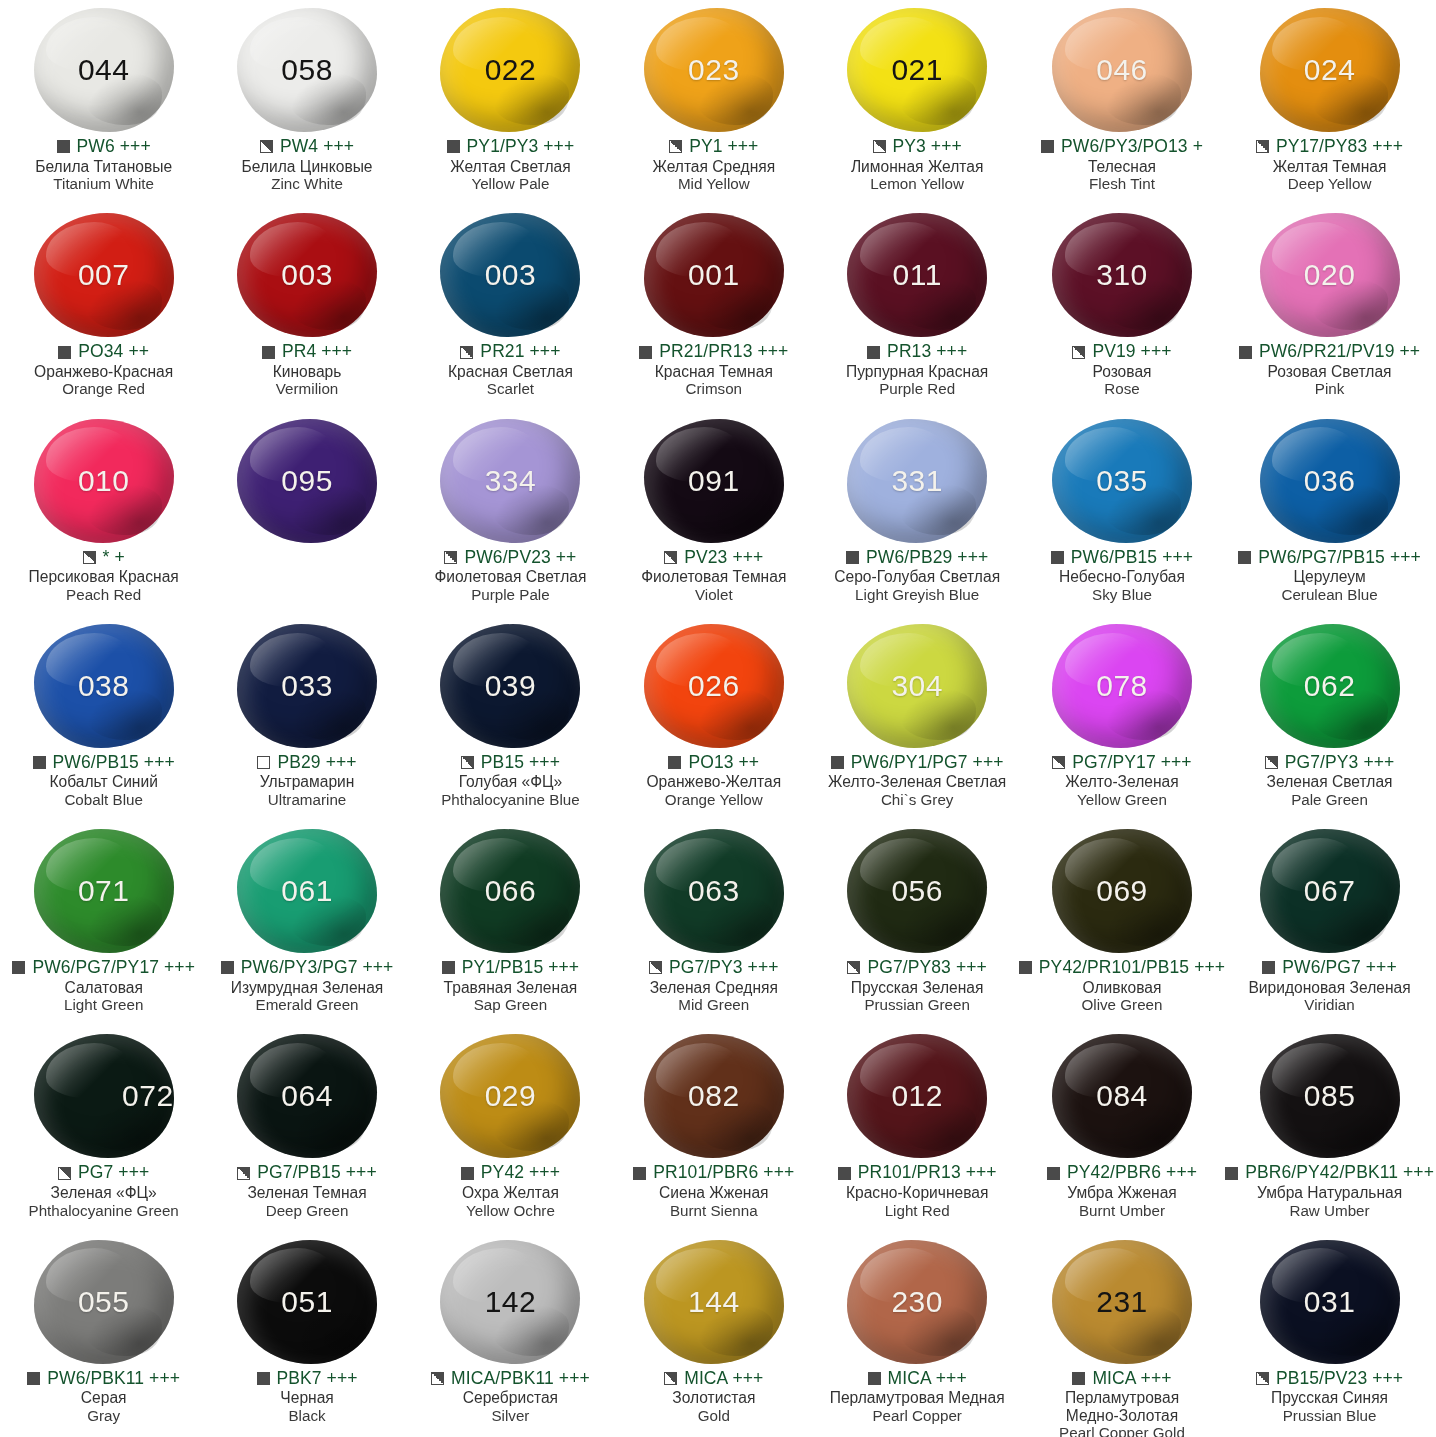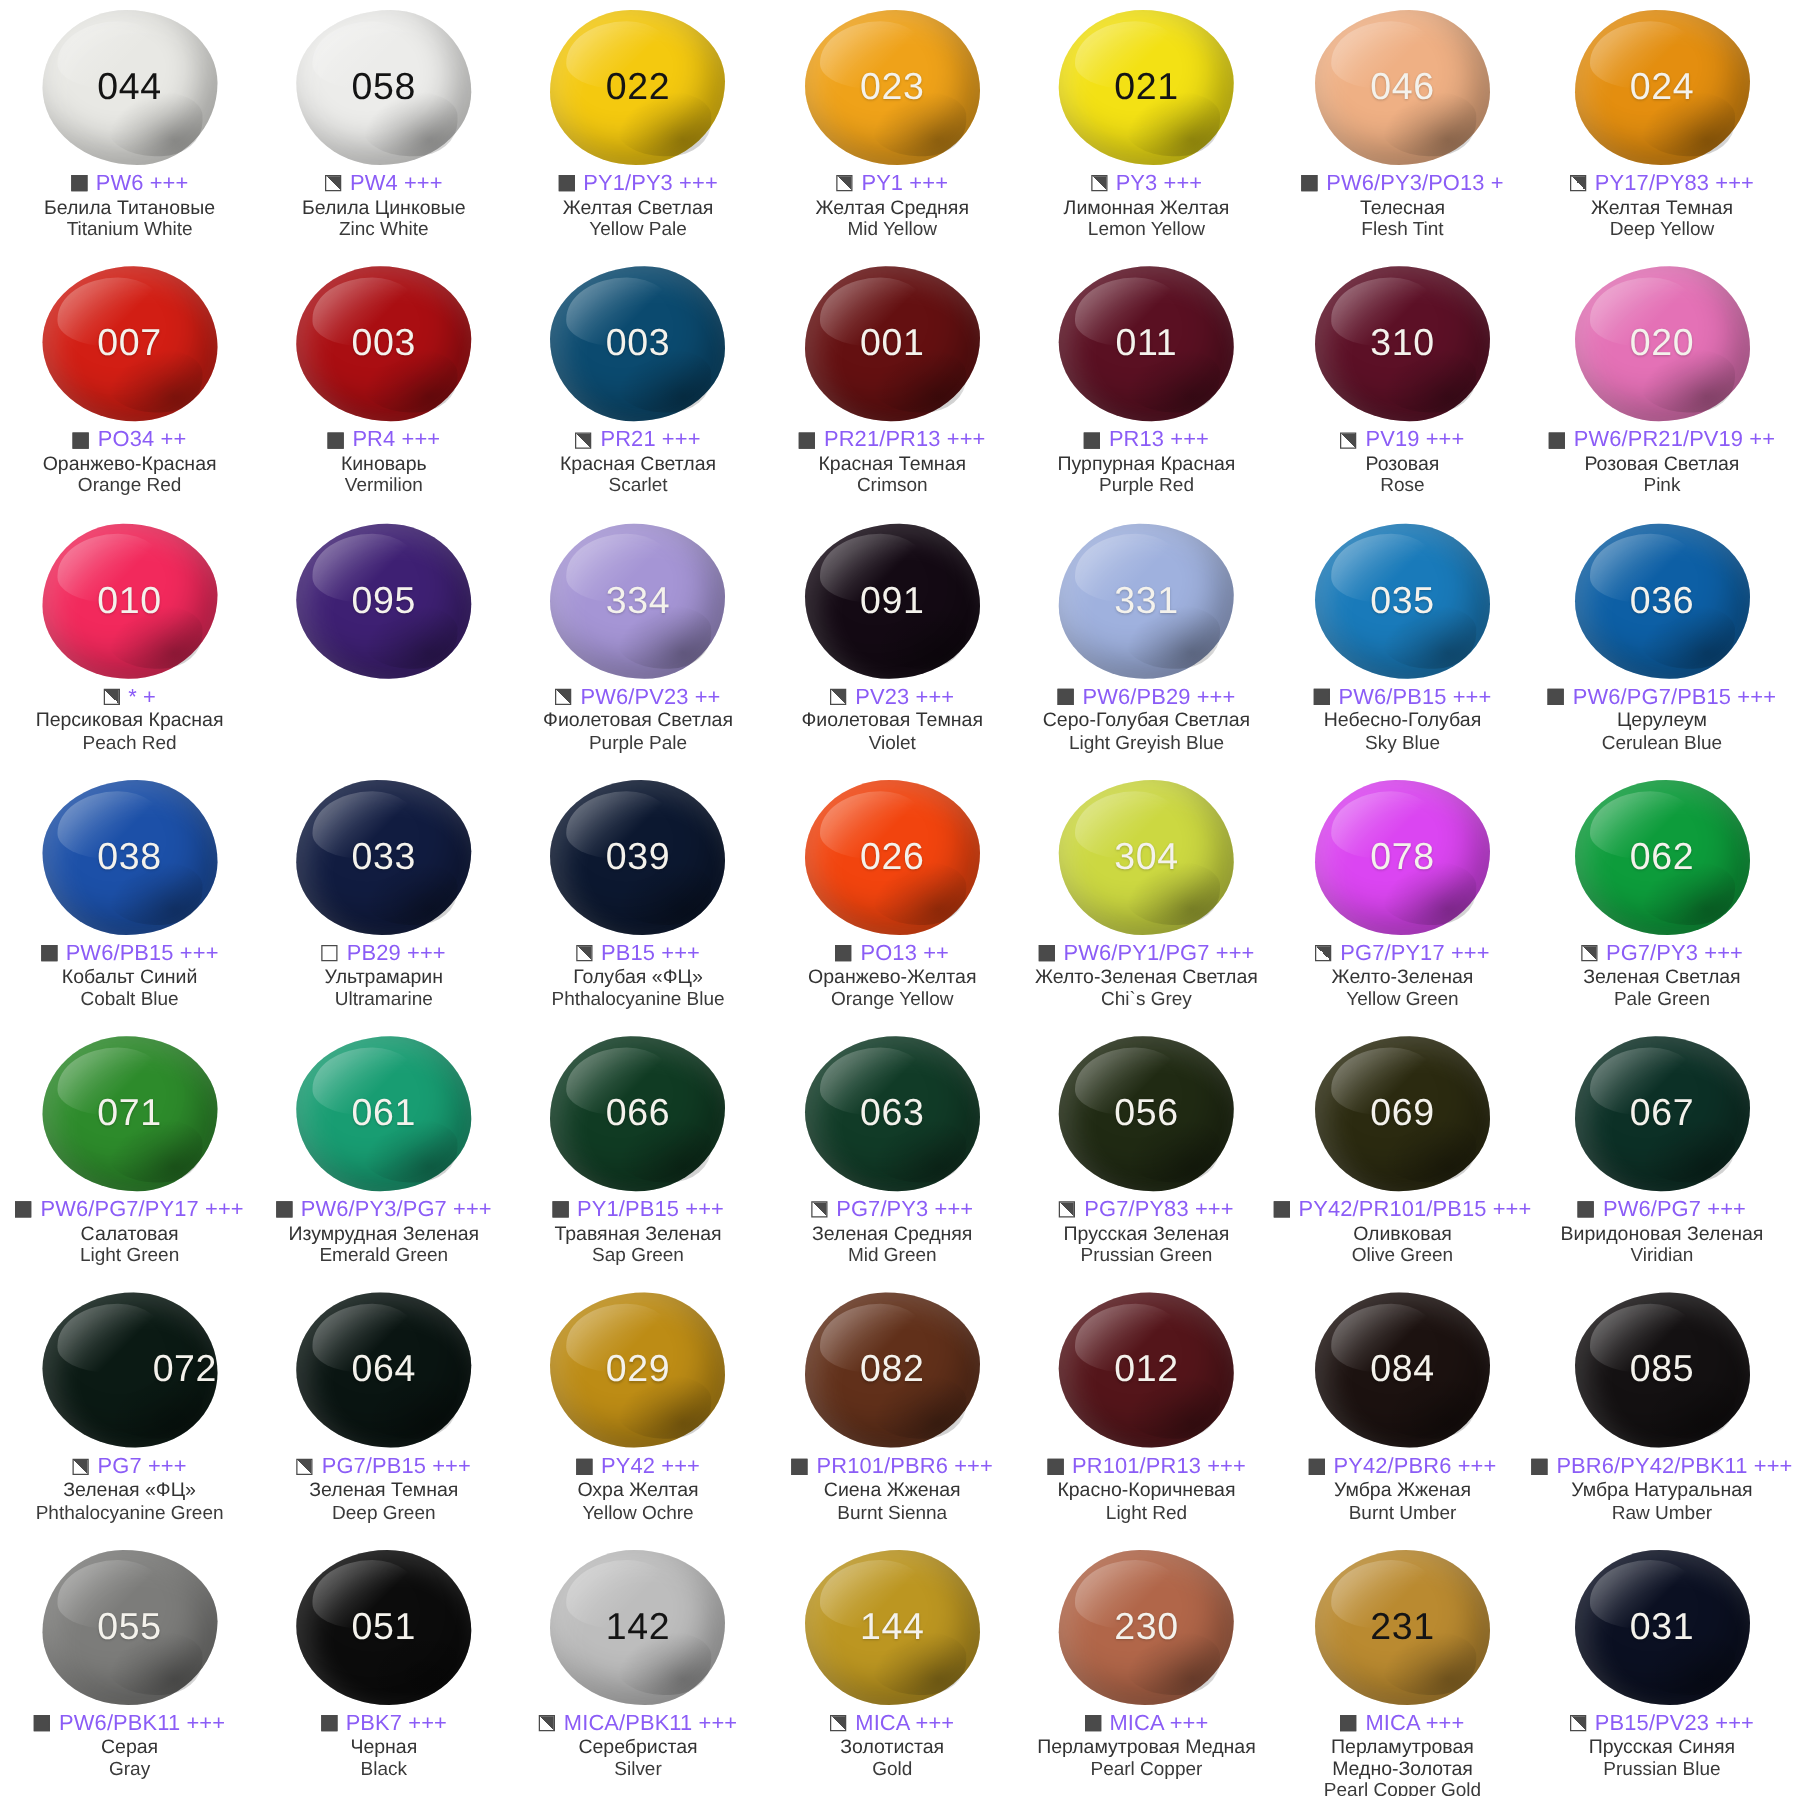--- a/index.html
+++ b/index.html
@@ -68,21 +68,21 @@
     width:100%;
     text-align:center;
     margin-top:3px;
     line-height:1.12;
   }
   .pigment-line{
     display:flex;align-items:center;justify-content:center;
     gap:7px;
     font-size:17.5px;
     letter-spacing:.1px;
-    color:#8b5cf6;
+    color:#14532d;
     white-space:nowrap;
   }
   .opacity-icon{
     display:inline-block;
     width:13px;height:13px;
     flex:0 0 auto;
     border:1.6px solid #404040;
     box-sizing:border-box;
     position:relative;
     background:#ffffff;

